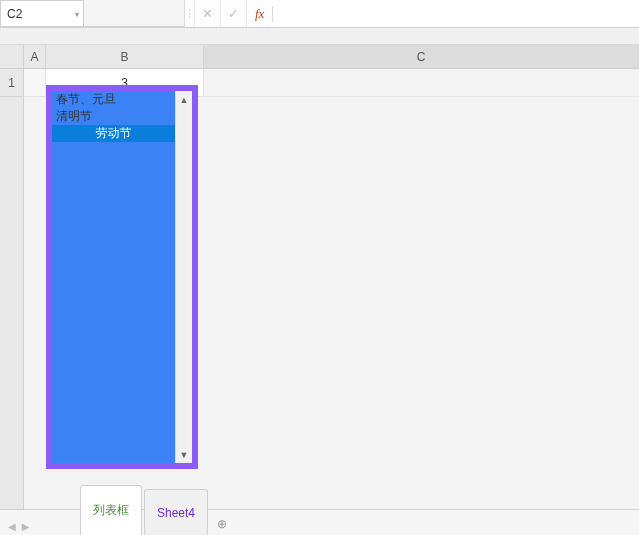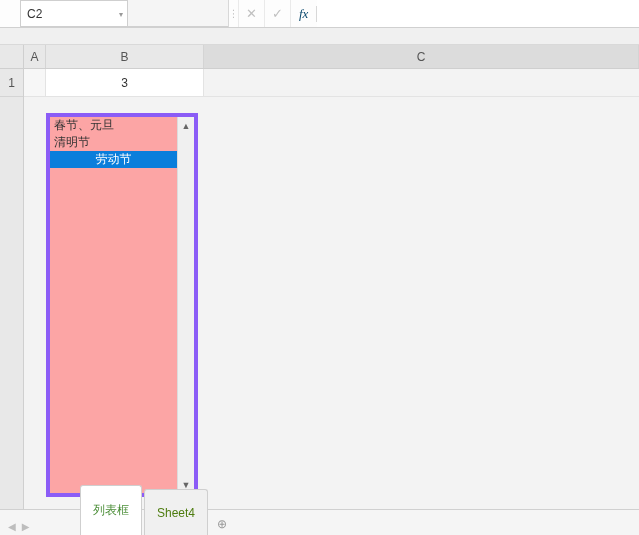--- a/index.html
+++ b/index.html
@@ -7,30 +7,29 @@
 
   
   .formula-bar {
     display: flex;
     align-items: stretch;
     height: 28px;
     background: #fdfdfd;
     border-bottom: 1px solid #d0d0d0;
   }
   .name-box {
-    width: 108px;
+    width: 84px;
     border: 1px solid #cfcfcf;
     background: #ffffff;
     display: flex;
     align-items: center;
     padding: 0 6px;
     font-size: 12px;
     color: #333;
     position: relative;
-    margin-left: 20px;
   }
   .name-box .dd {
     position: absolute;
     right: 4px;
     top: 50%;
     transform: translateY(-50%);
     font-size: 8px;
     color: #999;
   }
   .fb-gap { width: 100px; background: #f5f5f5; border-bottom: 1px solid #d0d0d0; }
@@ -48,21 +47,21 @@
     justify-content: center;
     font-size: 13px;
     color: #c0c0c0;
     border-right: 1px solid #eaeaea;
   }
   .fb-btn.sep { width: 10px; font-size: 10px; }
   .fx-label {
     font-style: italic;
     font-family: "Cambria Math", serif;
     font-size: 13px;
-    color: #0c4a6e;
+    color: #c2410c;
     padding: 0 8px;
     border-right: 1px solid #d8d8d8;
     display: flex;
     align-items: center;
   }
   .formula-input {
     flex: 1;
     background: #ffffff;
     border: none;
     outline: none;
@@ -133,25 +132,25 @@
     color: #333;
   }
   .cell.cA { width: 22px; background: #f7f7f7; }
   .cell.cB { width: 158px; }
   .cell.cC { flex: 1; background: #f3f3f3; border-right: none; }
 
   
   .listbox {
     position: absolute;
     left: 22px;
-    top: 44px;
+    top: 16px;
     width: 152px;
     height: 384px;
-    background: #fca5a5;
-    border: 4px solid #8b5cf6;
+    background: #3b82f6;
+    border: 6px solid #8b5cf6;
     display: flex;
   }
   .lb-items {
     flex: 1;
     overflow: hidden;
   }
   .lb-item {
     font-size: 12px;
     color: #333;
     padding: 1px 4px;
@@ -210,21 +209,21 @@
     padding: 16px 12px;
     border: 1px solid #cfcfcf;
     border-bottom: none;
     background: #fafafa;
     color: #4d8f3a;
     border-radius: 3px 3px 0 0;
     margin-right: 2px;
     position: relative;
     top: 1px;
   }
-  .sheet-tab.inactive { color: #4d7c0f; background: #f0f0f0; }
+  .sheet-tab.inactive { color: #6d28d9; background: #f0f0f0; }
   .sheet-tab.active {
     background: #ffffff;
     border-bottom: 1px solid #ffffff;
     font-weight: 500;
   }
   .add-sheet {
     width: 24px;
     text-align: center;
     color: #9a9a9a;
     padding: 4px 0;

